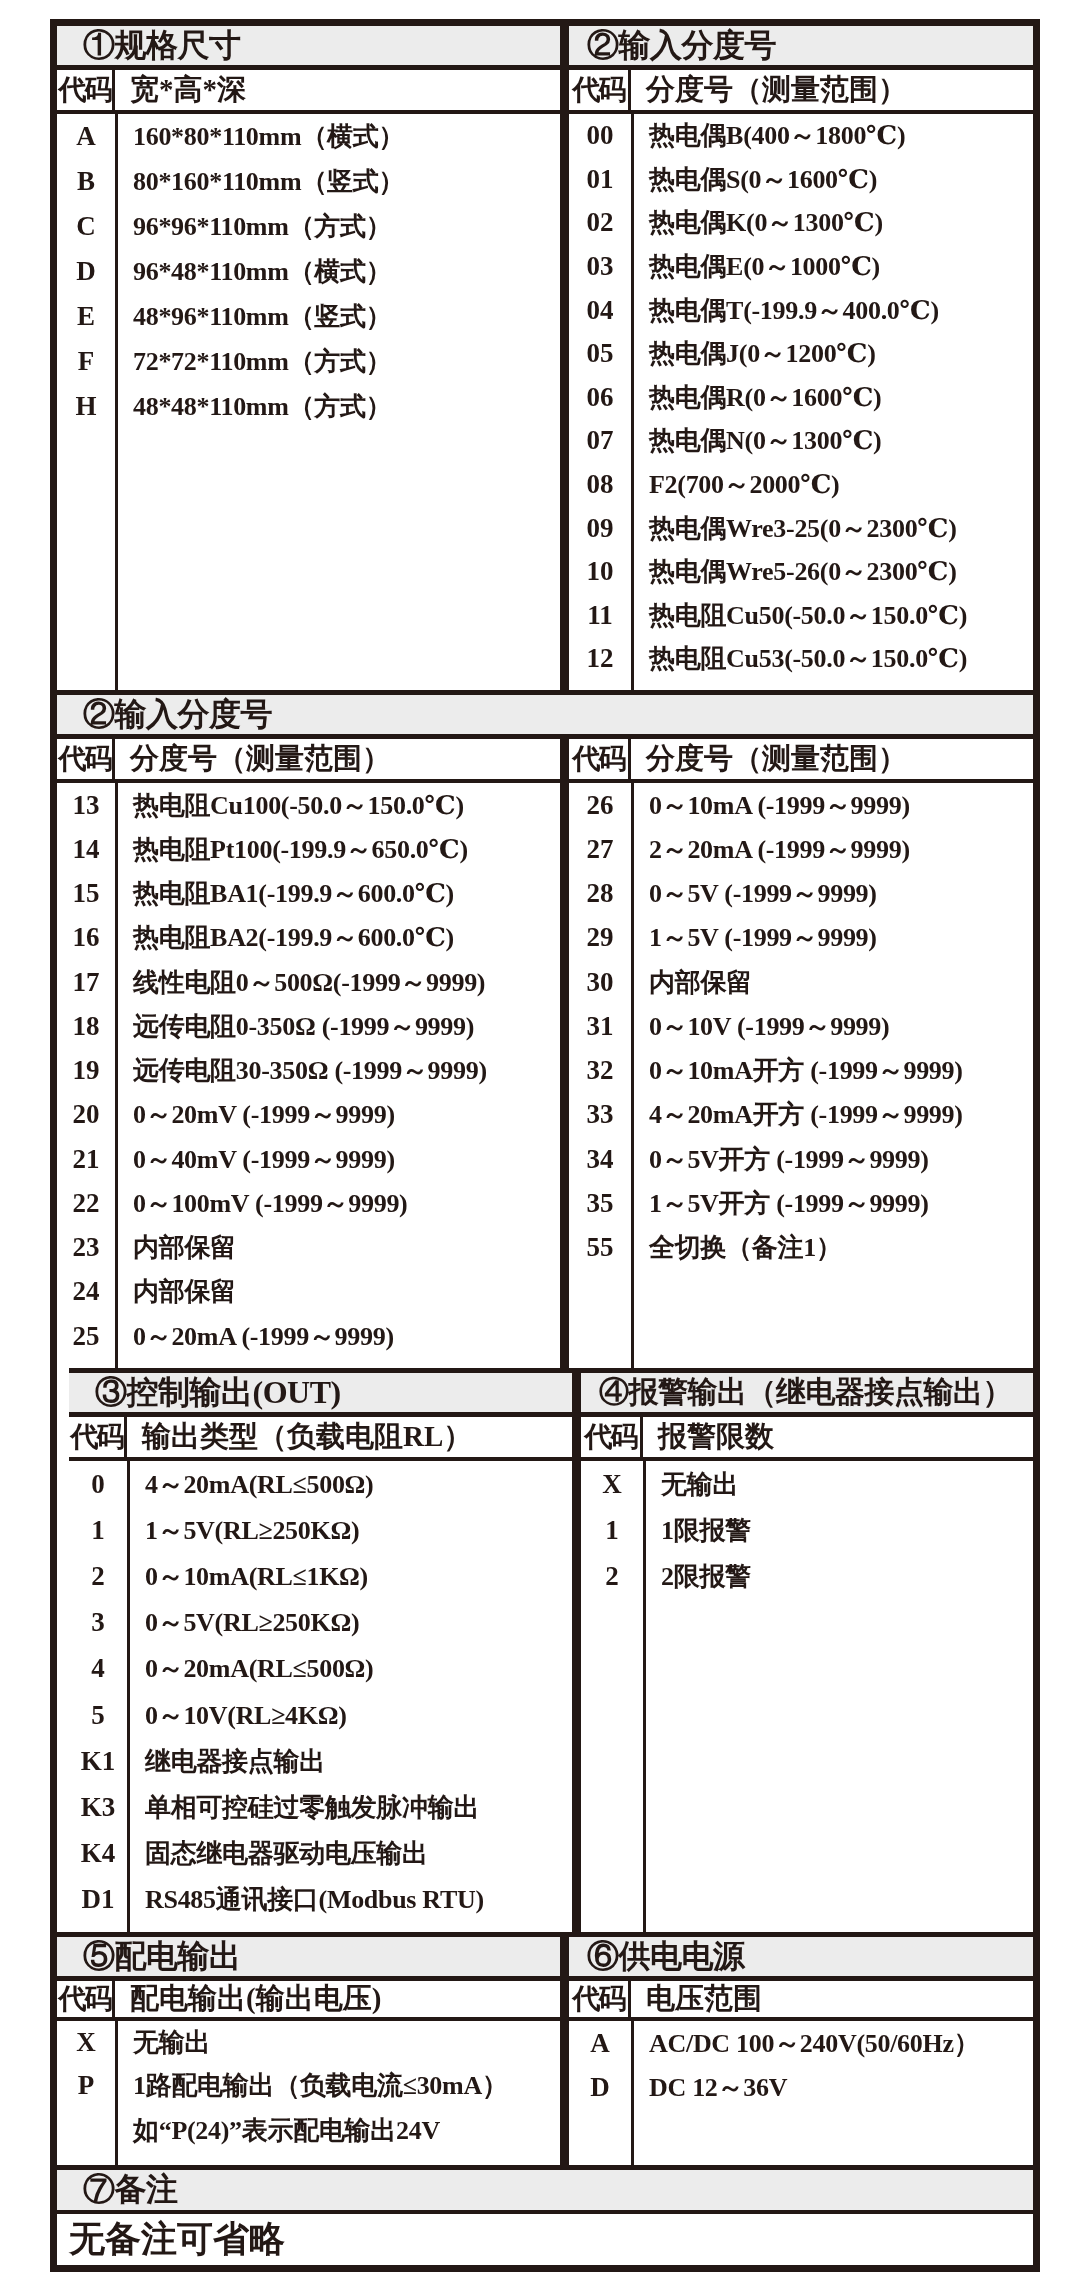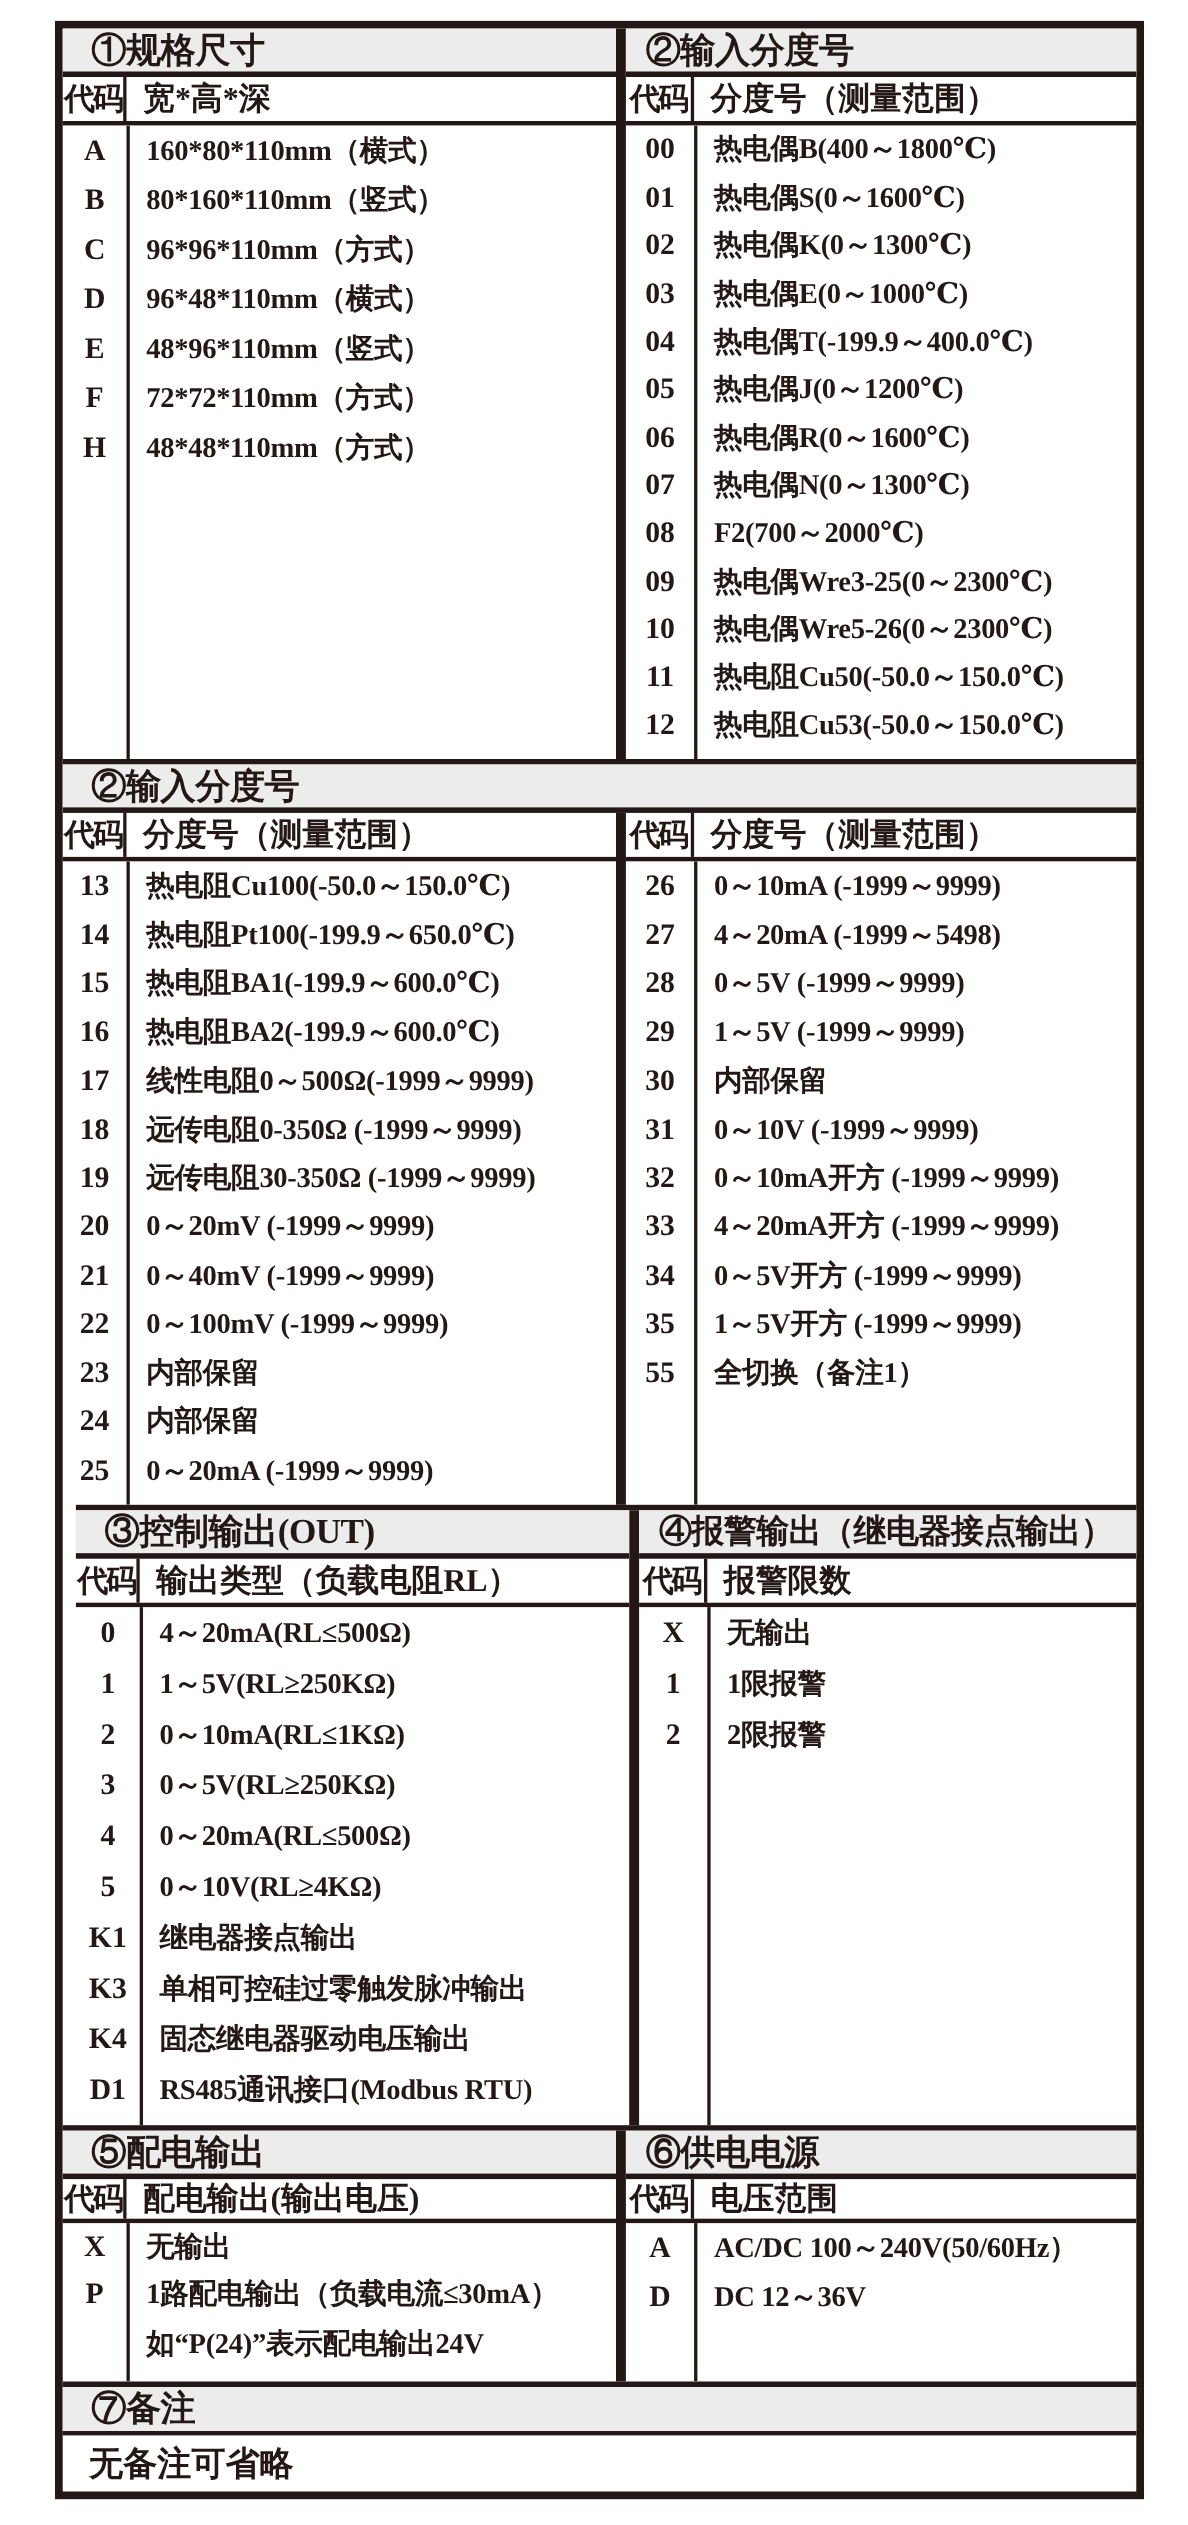--- a/index.html
+++ b/index.html
@@ -33,21 +33,21 @@
   .col-head{height:44px;flex:0 0 auto;border-bottom:4px solid var(--ink);display:flex;box-sizing:border-box;}
   .h-b4 .col-head{height:40px;}
   .ch-code{width:var(--cw);flex:0 0 auto;border-right:3px solid var(--ink);display:flex;align-items:center;
            justify-content:center;font-size:28px;letter-spacing:-2px;box-sizing:border-box;}
   .ch-desc{flex:1;display:flex;align-items:center;padding-left:15px;font-size:29px;white-space:nowrap;}
   .body{flex:1;position:relative;overflow:hidden;}
   .body::before{content:"";position:absolute;left:var(--cw);top:0;bottom:0;width:3px;background:var(--ink);}
   .brow{display:flex;align-items:center;}
   .bcode{width:var(--cw);flex:0 0 auto;text-align:center;font-size:27px;}
   .bdesc{flex:1;padding-left:18px;font-size:26px;white-space:nowrap;letter-spacing:-0.3px;}
-  .note-row{height:100%;display:flex;align-items:center;padding-left:24px;font-size:31px;}
+  .note-row{height:100%;display:flex;align-items:center;padding-left:12px;font-size:36px;}
 </style>
 </head>
 <body>
 
 <div class="page">
   <div class="tbl">
 
     <div class="band split h-b1">
       <div class="sec secL">
         <div class="sec-title">①规格尺寸</div>
@@ -217,21 +217,21 @@
             <div class="ch-code">代码</div>
             <div class="ch-desc">分度号（测量范围）</div>
           </div>
           <div class="body">
               <div class="brow" style="height: 44.25px;">
                 <div class="bcode">26</div>
                 <div class="bdesc">0～10mA (-1999～9999)</div>
               </div>
               <div class="brow" style="height: 44.25px;">
                 <div class="bcode">27</div>
-                <div class="bdesc">4～20mA (-1999～5498)</div>
+                <div class="bdesc">2～20mA (-1999～9999)</div>
               </div>
               <div class="brow" style="height: 44.25px;">
                 <div class="bcode">28</div>
                 <div class="bdesc">0～5V (-1999～9999)</div>
               </div>
               <div class="brow" style="height: 44.25px;">
                 <div class="bcode">29</div>
                 <div class="bdesc">1～5V (-1999～9999)</div>
               </div>
               <div class="brow" style="height: 44.25px;">

